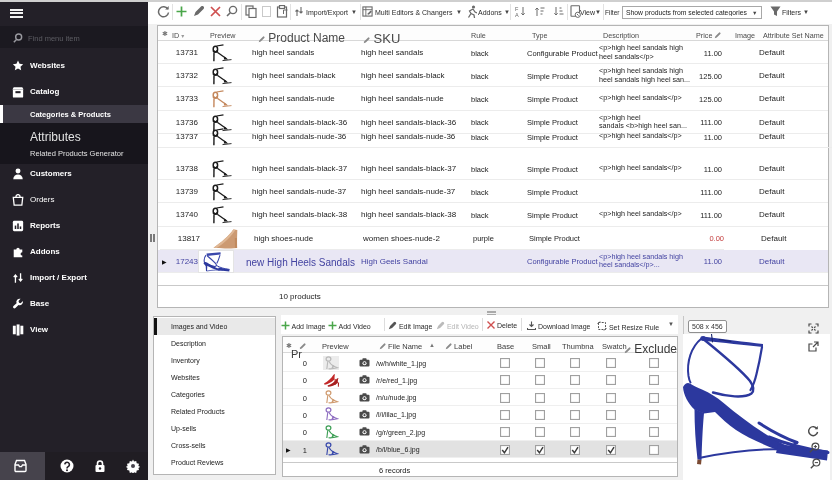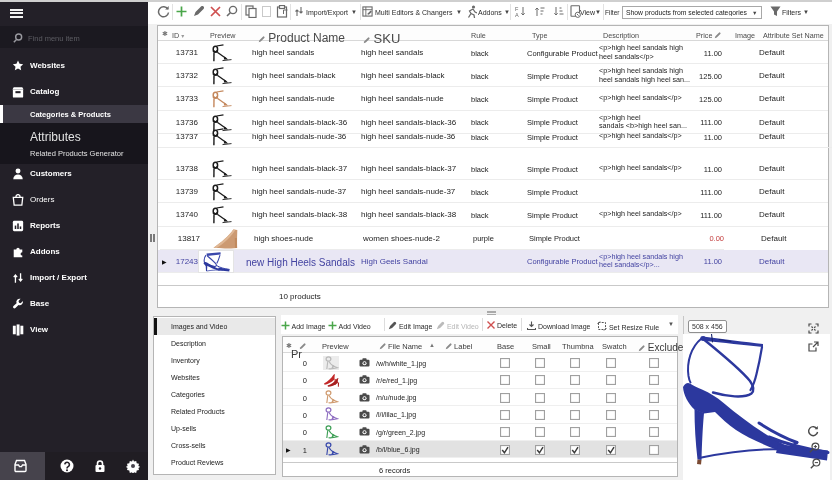--- a/index.html
+++ b/index.html
@@ -462,21 +462,21 @@
         <path d="M1 9 l1-3 L7 1 a1.2 1.2 0 0 1 2 2 L4 8z" fill="#8a8a8a"></path>
       </svg> File Name</div>
 <div class="tx" style="left:146px;top:4.5px;font-size:6px;color:#777">▲</div>
 <div class="tx" style="left:162px;top:4.5px;font-size:7.5px;color:#3a3a3a"><svg width="7" height="7" viewBox="0 0 10 10" style="display:inline-block;vertical-align:-1px">
         <path d="M1 9 l1-3 L7 1 a1.2 1.2 0 0 1 2 2 L4 8z" fill="#8a8a8a"></path>
       </svg> Label</div>
 <div class="tx" style="left:214px;top:4.5px;font-size:7.5px;color:#3a3a3a">Base</div>
 <div class="tx" style="left:249px;top:4.5px;font-size:7.5px;color:#3a3a3a">Small</div>
 <div class="tx" style="left:279px;top:4.5px;font-size:7.5px;color:#3a3a3a">Thumbna</div>
 <div class="tx" style="left:319px;top:4.5px;font-size:7.5px;color:#3a3a3a">Swatch</div>
-<div class="tx" style="left:355px;top:4.5px;font-size:10px;color:#3a3a3a"><svg width="7" height="7" viewBox="0 0 10 10" style="display:inline-block;vertical-align:-1px">
+<div class="tx" style="left:341px;top:4.5px;font-size:12px;color:#3a3a3a"><svg width="7" height="7" viewBox="0 0 10 10" style="display:inline-block;vertical-align:-1px">
         <path d="M1 9 l1-3 L7 1 a1.2 1.2 0 0 1 2 2 L4 8z" fill="#8a8a8a"></path>
       </svg> Exclude</div>
 <div class="a" style="left:0;top:17.5px;width:394px;height:17.3px;box-shadow:inset 0 -1px 0 #efefef">
 <div class="tx" style="left:10px;top:4.5px;font-size:7.5px;color:#1c1c1c;width:14px;text-align:right">0</div>
 <div class="a" style="left:40px;top:1px">
         <svg width="16" height="14" viewBox="0 0 16 14">
           <rect x="0" y="0" width="16" height="14" fill="#ececec"></rect>
           <ellipse cx="5.5" cy="3" rx="2.4" ry="2.2" fill="none" stroke="#b9b9b9" stroke-width="1.2"></ellipse>
           <path d="M4.8 5.2 L3.8 13" fill="none" stroke="#b9b9b9" stroke-width="1.1"></path>
           <path d="M6 5.4 C7 7.8 9 9.6 12 10.8 L14.5 11.8 c-3 0.8-6 1.2-9 1" fill="none" stroke="#b9b9b9" stroke-width="1.1"></path>

